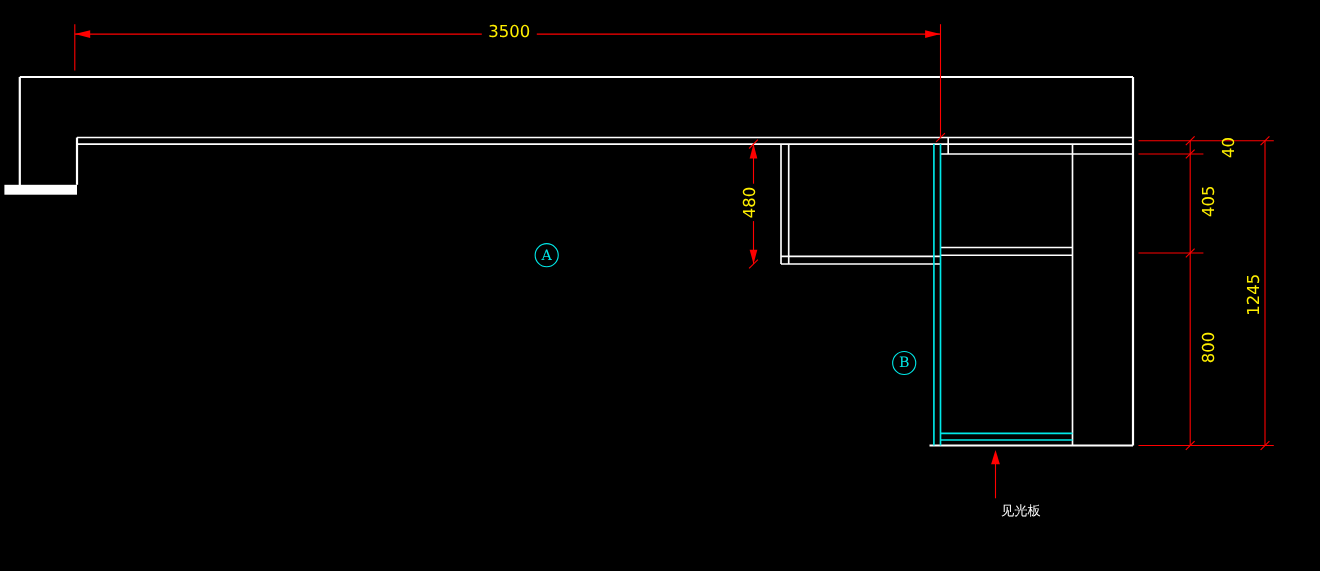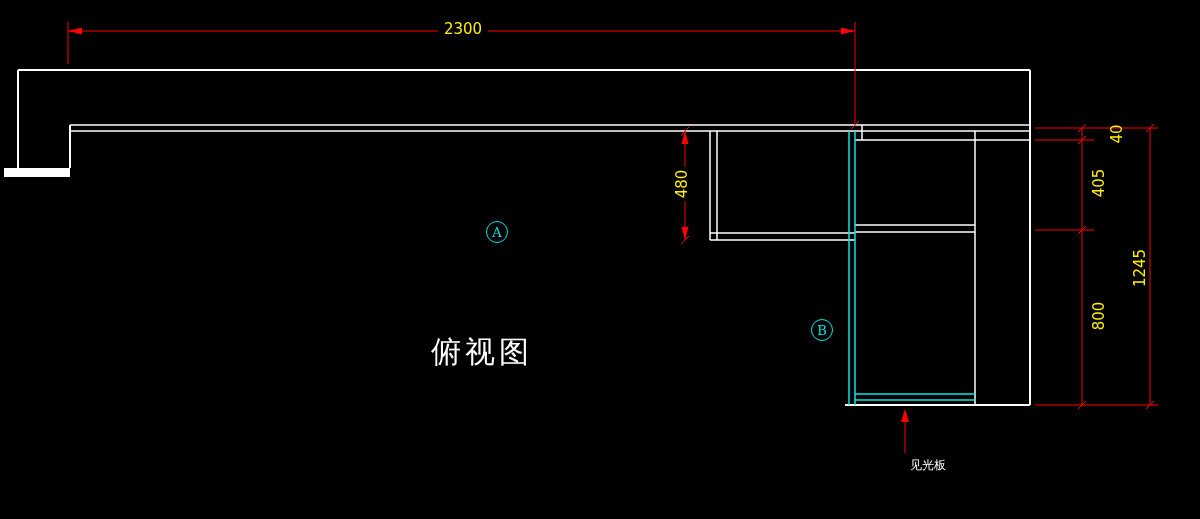--- a/index.html
+++ b/index.html
@@ -104,31 +104,30 @@
       <line x1="1146" y1="132" x2="1154" y2="124"></line>
       <line x1="1146" y1="409" x2="1154" y2="401"></line>
     </g>
 
     <g stroke="#ff0000" stroke-width="1" fill="#ff0000">
       <line x1="905" y1="418" x2="905" y2="453"></line>
       <polygon points="905,409 901,422 909,422" stroke="none"></polygon>
     </g>
   </svg>
 
-  <span class="dim-text" style="left:463px;top:29px;">2300</span>
+  <span class="dim-text" style="left:463px;top:29px;">3500</span>
   <span class="dim-text rot" style="left:682px;top:184px;">480</span>
   <span class="dim-text rot" style="left:1117px;top:134px;">40</span>
   <span class="dim-text rot" style="left:1099px;top:183px;">405</span>
   <span class="dim-text rot" style="left:1099px;top:316px;">800</span>
   <span class="dim-text rot" style="left:1140px;top:268px;">1245</span>
 
   <div class="bubble" style="left:497px;top:232px;">
     <span>A</span>
   </div>
   <div class="bubble" style="left:822px;top:330px;">
     <span>B</span>
   </div>
 
-  <span class="title" style="left:482px;top:352px;">俯视图</span>
 
   <span class="note" style="left:912px;top:465px;margin-left:16px;">见光板</span>
 
 </div>
 
 </body></html>

